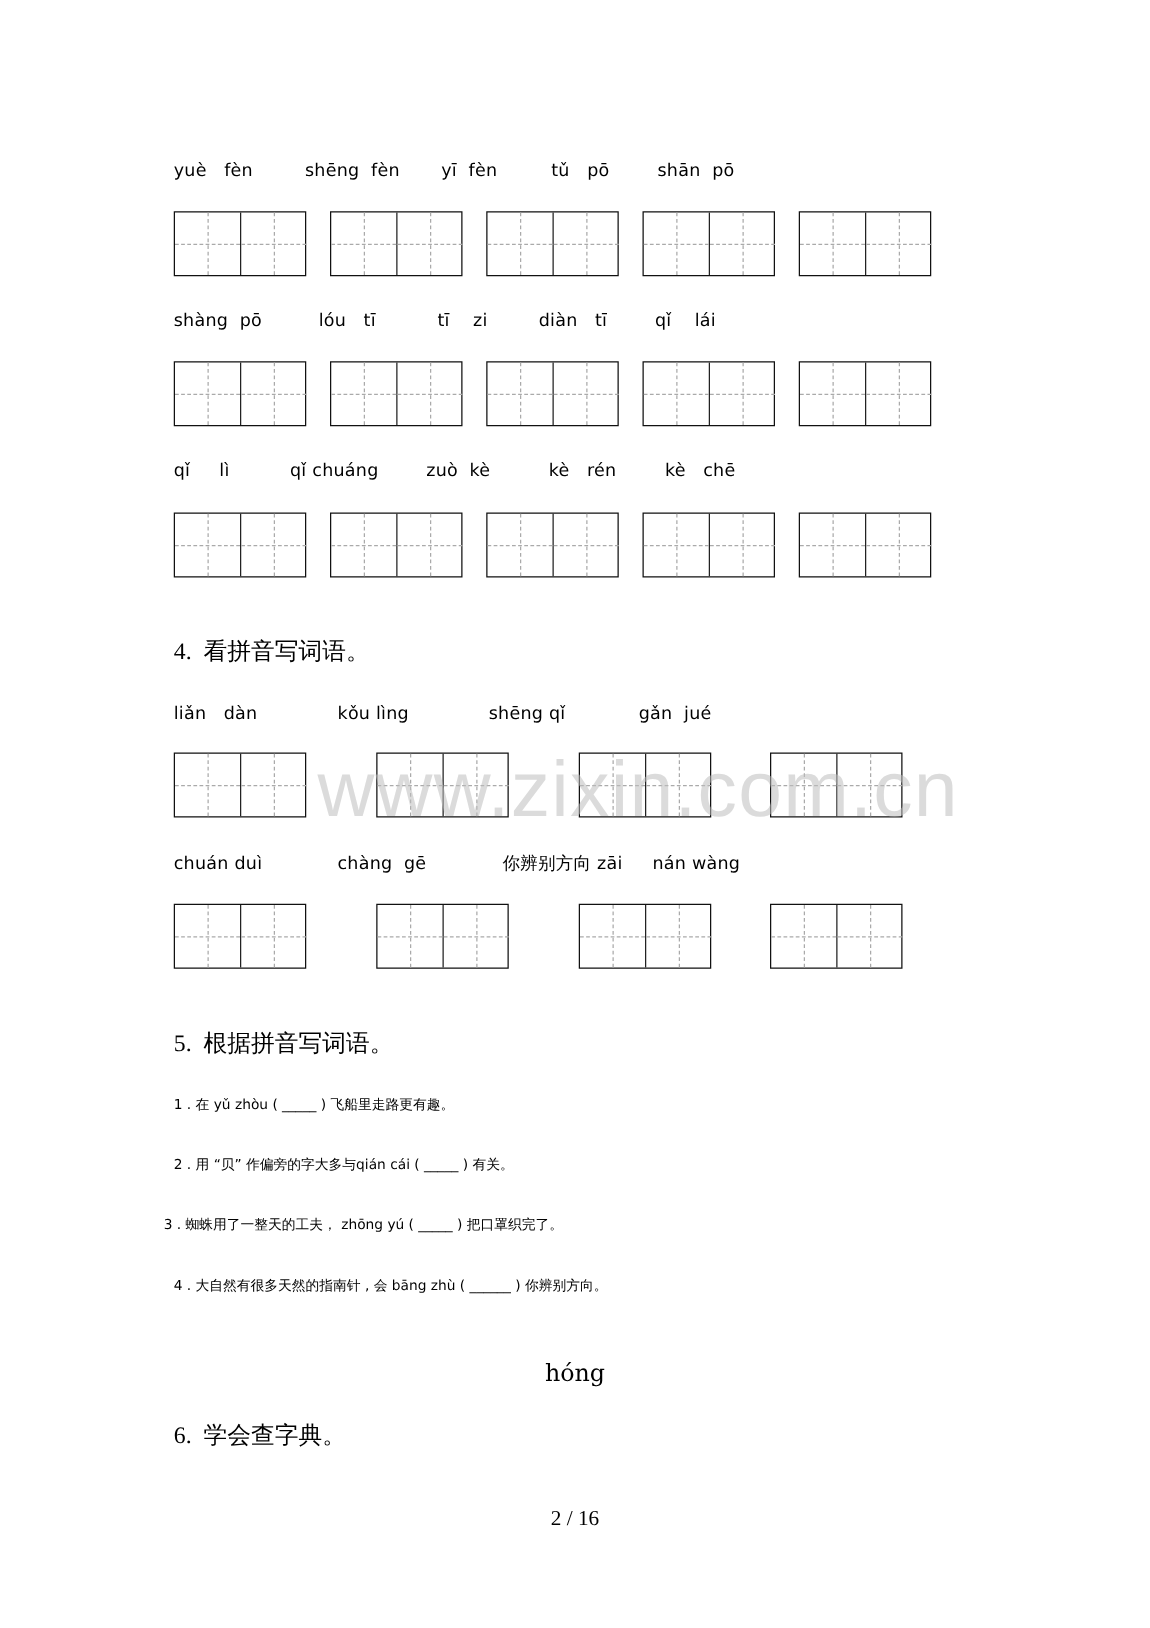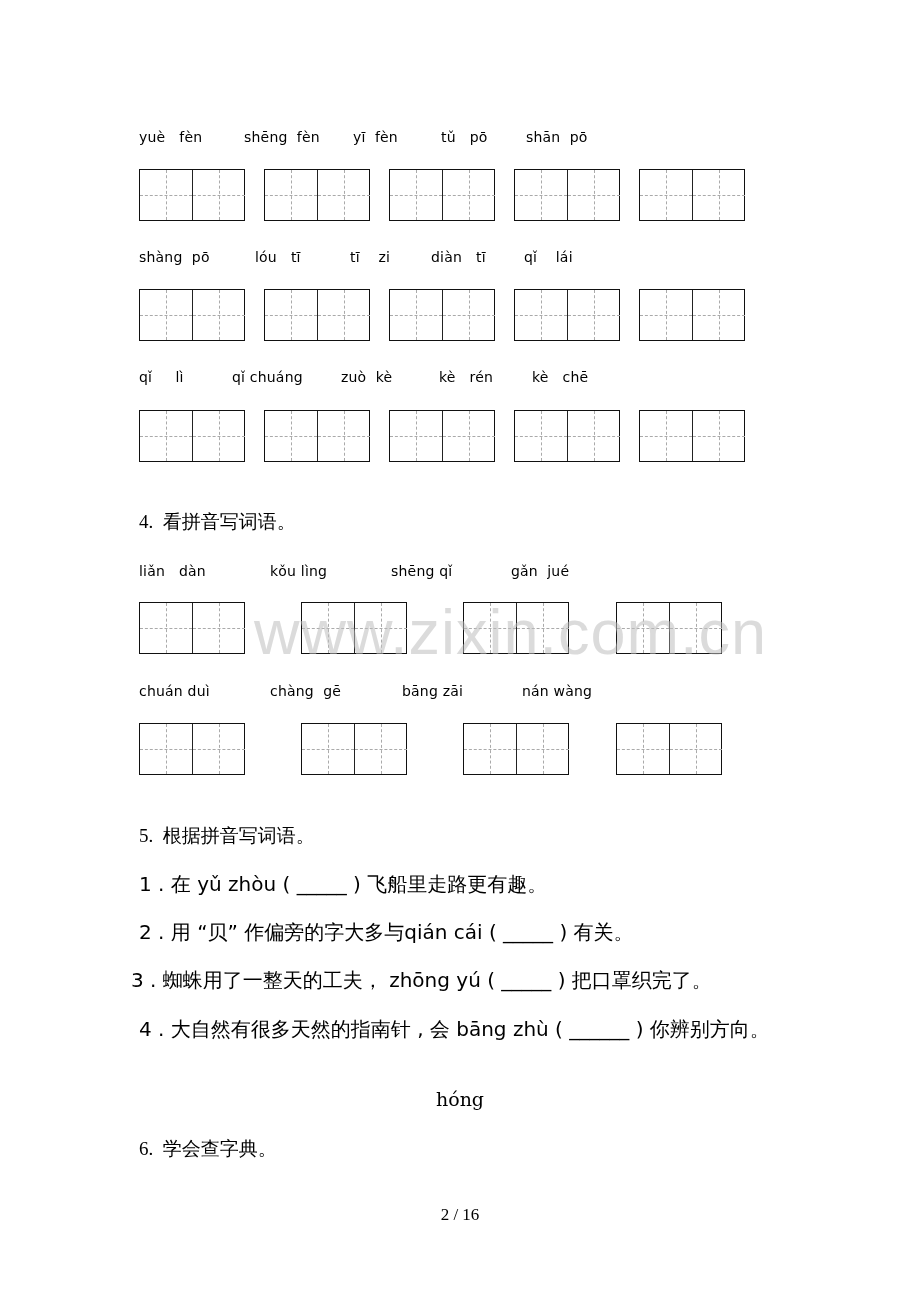--- a/index.html
+++ b/index.html
@@ -1,20 +1,20 @@
 <!DOCTYPE html>
 <html><head>
 <meta charset="utf-8">
 <style>
   html, body { margin: 0; padding: 0; background: #ffffff; }
   body { width: 920px; height: 1302px; position: relative; overflow: hidden;
          font-family: "DejaVu Sans", "Liberation Sans", sans-serif; color: #000; }
   .pinyin { position: absolute; font-size: 14px; white-space: pre; line-height: 22px; letter-spacing: 0.2px; }
   .heading { position: absolute; font-family: Liberation Serif, serif; font-size: 19px; white-space: pre; line-height: 24px; }
-  .sentence { position: absolute; font-size: 20px; white-space: pre; line-height: 22px; }
+  .sentence { position: absolute; font-size: 11px; white-space: pre; line-height: 22px; }
   .box { position: absolute; width: 106px; height: 52px; border: 1px solid #111; box-sizing: border-box; background: #fff; }
   .box .cell { position: absolute; top: 0; width: 52px; height: 50px; box-sizing: border-box; }
   .box .cell.left { left: 0; border-right: 1px solid #222; width: 53px; }
   .box .cell.right { left: 53px; }
   .box .cell .v { position: absolute; left: 50%; top: 0; bottom: 0; border-left: 1px dashed #aaa; }
   .box .cell .h { position: absolute; top: 50%; left: 0; right: 0; border-top: 1px dashed #aaa; }
   .watermark { position: absolute; left: 228px; top: 596px; font-family: "Liberation Sans", sans-serif;
                font-size: 63px; color: rgba(190,190,190,0.55); letter-spacing: 1px; white-space: pre; pointer-events: none; margin-left: 26px; }
   .page-num { position: absolute; left: 0; width: 920px; text-align: center; top: 1205px;
               font-family: "Liberation Serif", serif; font-size: 17px; }
@@ -248,21 +248,21 @@
           <div class="cell right">
             <div class="v"></div>
             <div class="h"></div>
           </div>
         </div>
     </div>
 
     <div>
       <span class="pinyin" style="left:139px;top:680px">chuán duì</span>
       <span class="pinyin" style="left:270px;top:680px">chàng  gē</span>
-      <span class="pinyin" style="left:402px;top:680px">bāng zāi</span>
+      <span class="pinyin" style="left:402px;top:680px">你辨别方向 zāi</span>
       <span class="pinyin" style="left:522px;top:680px">nán wàng</span>
       <div class="box" style="left:139px;top:723px">
           <div class="cell left">
             <div class="v"></div>
             <div class="h"></div>
           </div>
           <div class="cell right">
             <div class="v"></div>
             <div class="h"></div>
           </div>

